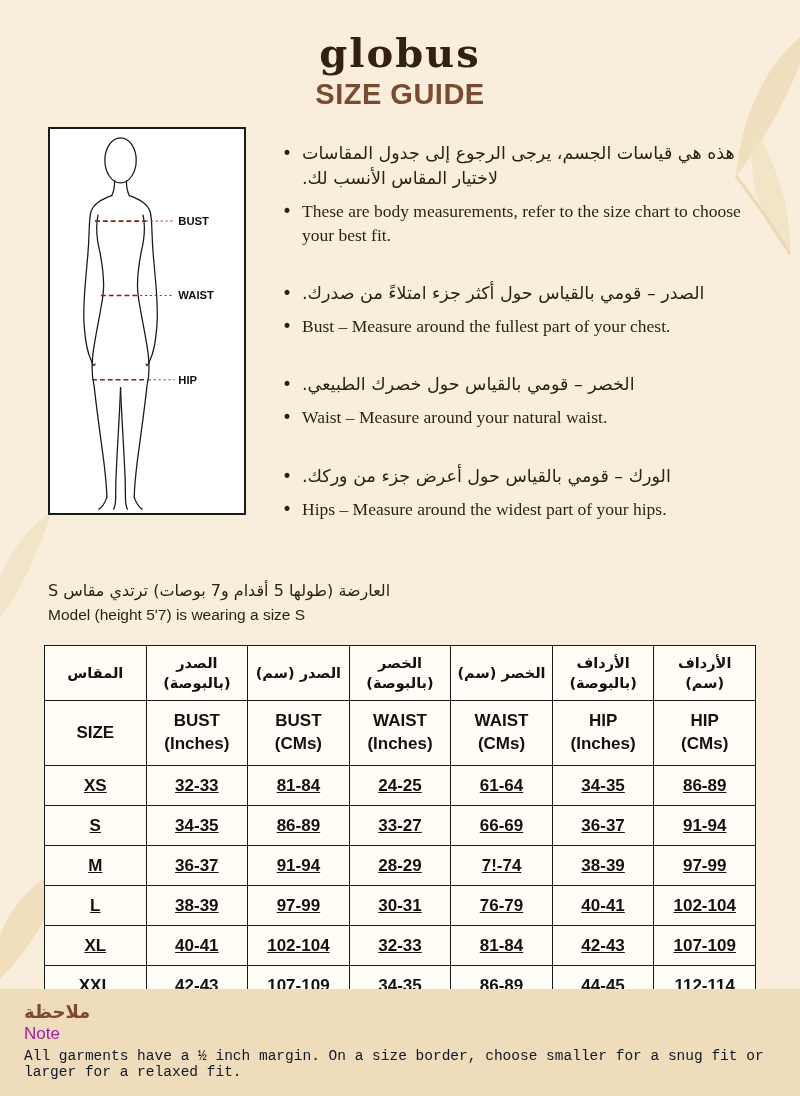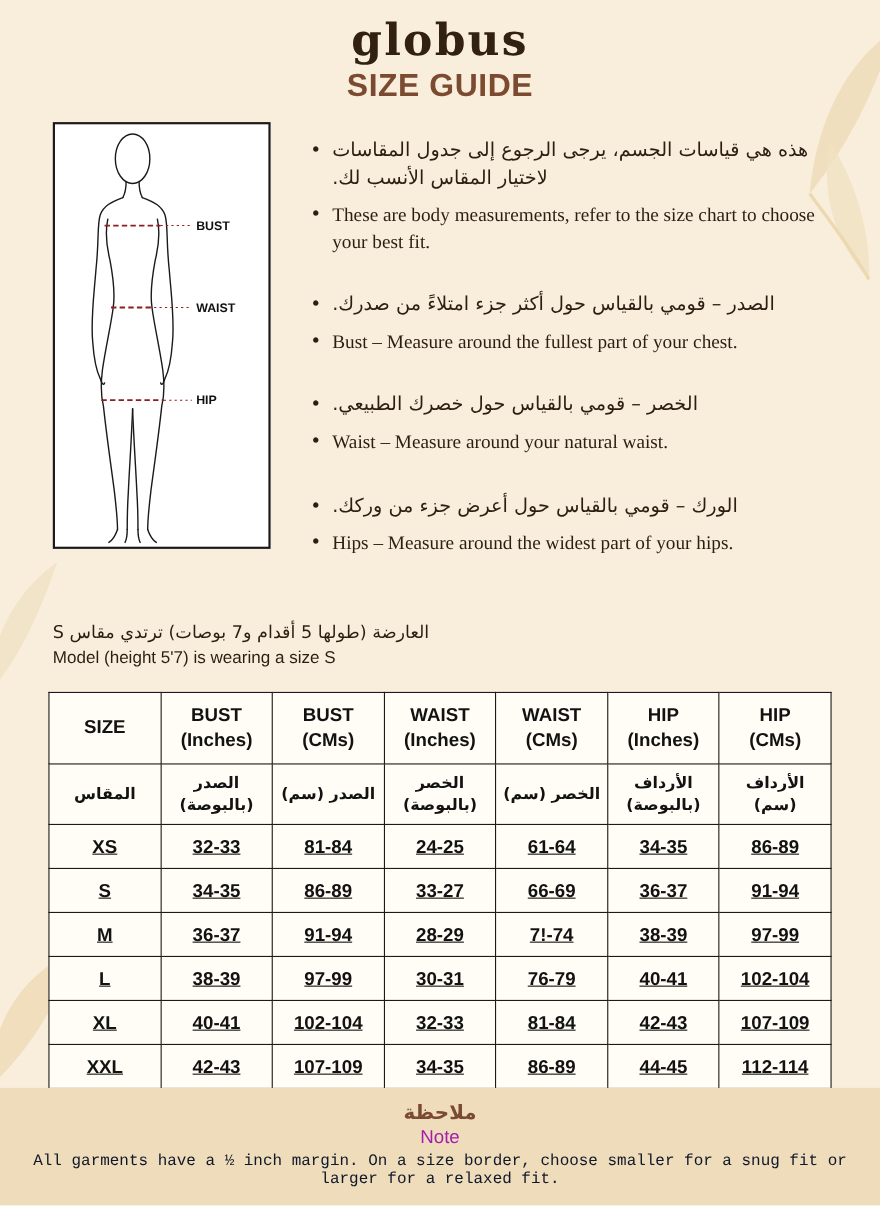--- a/index.html
+++ b/index.html
@@ -6,21 +6,21 @@
   html,body { width:800px; }
   body { font-family:"DejaVu Sans", sans-serif; }
   .page {
     position:relative; width:800px; height:1096px;
     background:#f8eedb; overflow:hidden; color:#2c1f12;
   }
   .decor { position:absolute; z-index:0; pointer-events:none; }
   .layer { position:relative; z-index:1; }
 
   
-  .header { text-align:center; padding-top:16px; }
+  .header { text-align:center; padding-top:32px; }
   .logo {
     font-family:"DejaVu Serif", serif; font-weight:700;
     font-size:40px; letter-spacing:2px; color:#33210f; line-height:1.05;
   }
   .guide-title {
     font-family:"Liberation Sans", sans-serif; font-weight:700;
     font-size:29px; letter-spacing:0.5px; color:#7b4a30; margin-top:4px;
   }
 
   
@@ -52,21 +52,21 @@
     border:1.5px solid #1a1a1a; text-align:center; vertical-align:middle;
     font-weight:700; color:#121212;
   }
   .size-table th.en-h { font-family:"Liberation Sans", sans-serif; font-size:17px; line-height:1.35; padding:9px 2px; }
   .size-table th.ar-h { direction:rtl; font-size:14.5px; line-height:1.4; padding:7px 2px; }
   .size-table td { font-family:"Liberation Sans", sans-serif; font-size:17px; padding:9.5px 2px;text-decoration:underline; }
 
   
   .note-band {
     position:absolute; left:0; right:0; bottom:0; z-index:1;
-    background:#eedcba; text-align:center; padding:12px 24px 16px;
+    background:#eedcba; text-align:left; padding:12px 24px 16px;
   }
   .note-title-ar { font-size:18px; font-weight:700; color:#7b4a30; }
   .note-title-en { font-family:"Liberation Sans", sans-serif; font-size:17px; font-weight:400; color:#a21caf; margin-top:2px; }
   .note-body-ar { direction:rtl; font-size:15px; color:#3a2a17; margin-top:9px; }
   .note-body-en { font-family:Liberation Mono, monospace; font-size:14.5px; color:#0f172a; margin-top:4px; }
 </style>
 </head>
 <body>
 
 <div class="page">
@@ -181,20 +181,46 @@
 
   <div class="layer model-note">
     <div class="model-ar">العارضة (طولها 5 أقدام و7 بوصات) ترتدي مقاس S</div>
     <div class="model-en">Model (height 5'7) is wearing a size S</div>
   </div>
 
   <div class="layer">
     <table class="size-table">
       <thead>
         <tr>
+          <th class="ar-h">
+              <div>المقاس</div>
+            </th>
+          <th class="ar-h">
+              <div>الصدر</div>
+              <div>(بالبوصة)</div>
+            </th>
+          <th class="ar-h">
+              <div>الصدر (سم)</div>
+            </th>
+          <th class="ar-h">
+              <div>الخصر</div>
+              <div>(بالبوصة)</div>
+            </th>
+          <th class="ar-h">
+              <div>الخصر (سم)</div>
+            </th>
+          <th class="ar-h">
+              <div>الأرداف</div>
+              <div>(بالبوصة)</div>
+            </th>
+          <th class="ar-h">
+              <div>الأرداف (سم)</div>
+            </th>
+        </tr>
+        <tr>
           <th class="en-h">
               <div>SIZE</div>
             </th>
           <th class="en-h">
               <div>BUST</div>
               <div>(Inches)</div>
             </th>
           <th class="en-h">
               <div>BUST</div>
               <div>(CMs)</div>
@@ -207,46 +233,20 @@
               <div>WAIST</div>
               <div>(CMs)</div>
             </th>
           <th class="en-h">
               <div>HIP</div>
               <div>(Inches)</div>
             </th>
           <th class="en-h">
               <div>HIP</div>
               <div>(CMs)</div>
-            </th>
-        </tr>
-        <tr>
-          <th class="ar-h">
-              <div>المقاس</div>
-            </th>
-          <th class="ar-h">
-              <div>الصدر</div>
-              <div>(بالبوصة)</div>
-            </th>
-          <th class="ar-h">
-              <div>الصدر (سم)</div>
-            </th>
-          <th class="ar-h">
-              <div>الخصر</div>
-              <div>(بالبوصة)</div>
-            </th>
-          <th class="ar-h">
-              <div>الخصر (سم)</div>
-            </th>
-          <th class="ar-h">
-              <div>الأرداف</div>
-              <div>(بالبوصة)</div>
-            </th>
-          <th class="ar-h">
-              <div>الأرداف (سم)</div>
             </th>
         </tr>
       </thead>
       <tbody>
         <tr>
           <td>XS</td>
           <td>32-33</td>
           <td>81-84</td>
           <td>24-25</td>
           <td>61-64</td>

